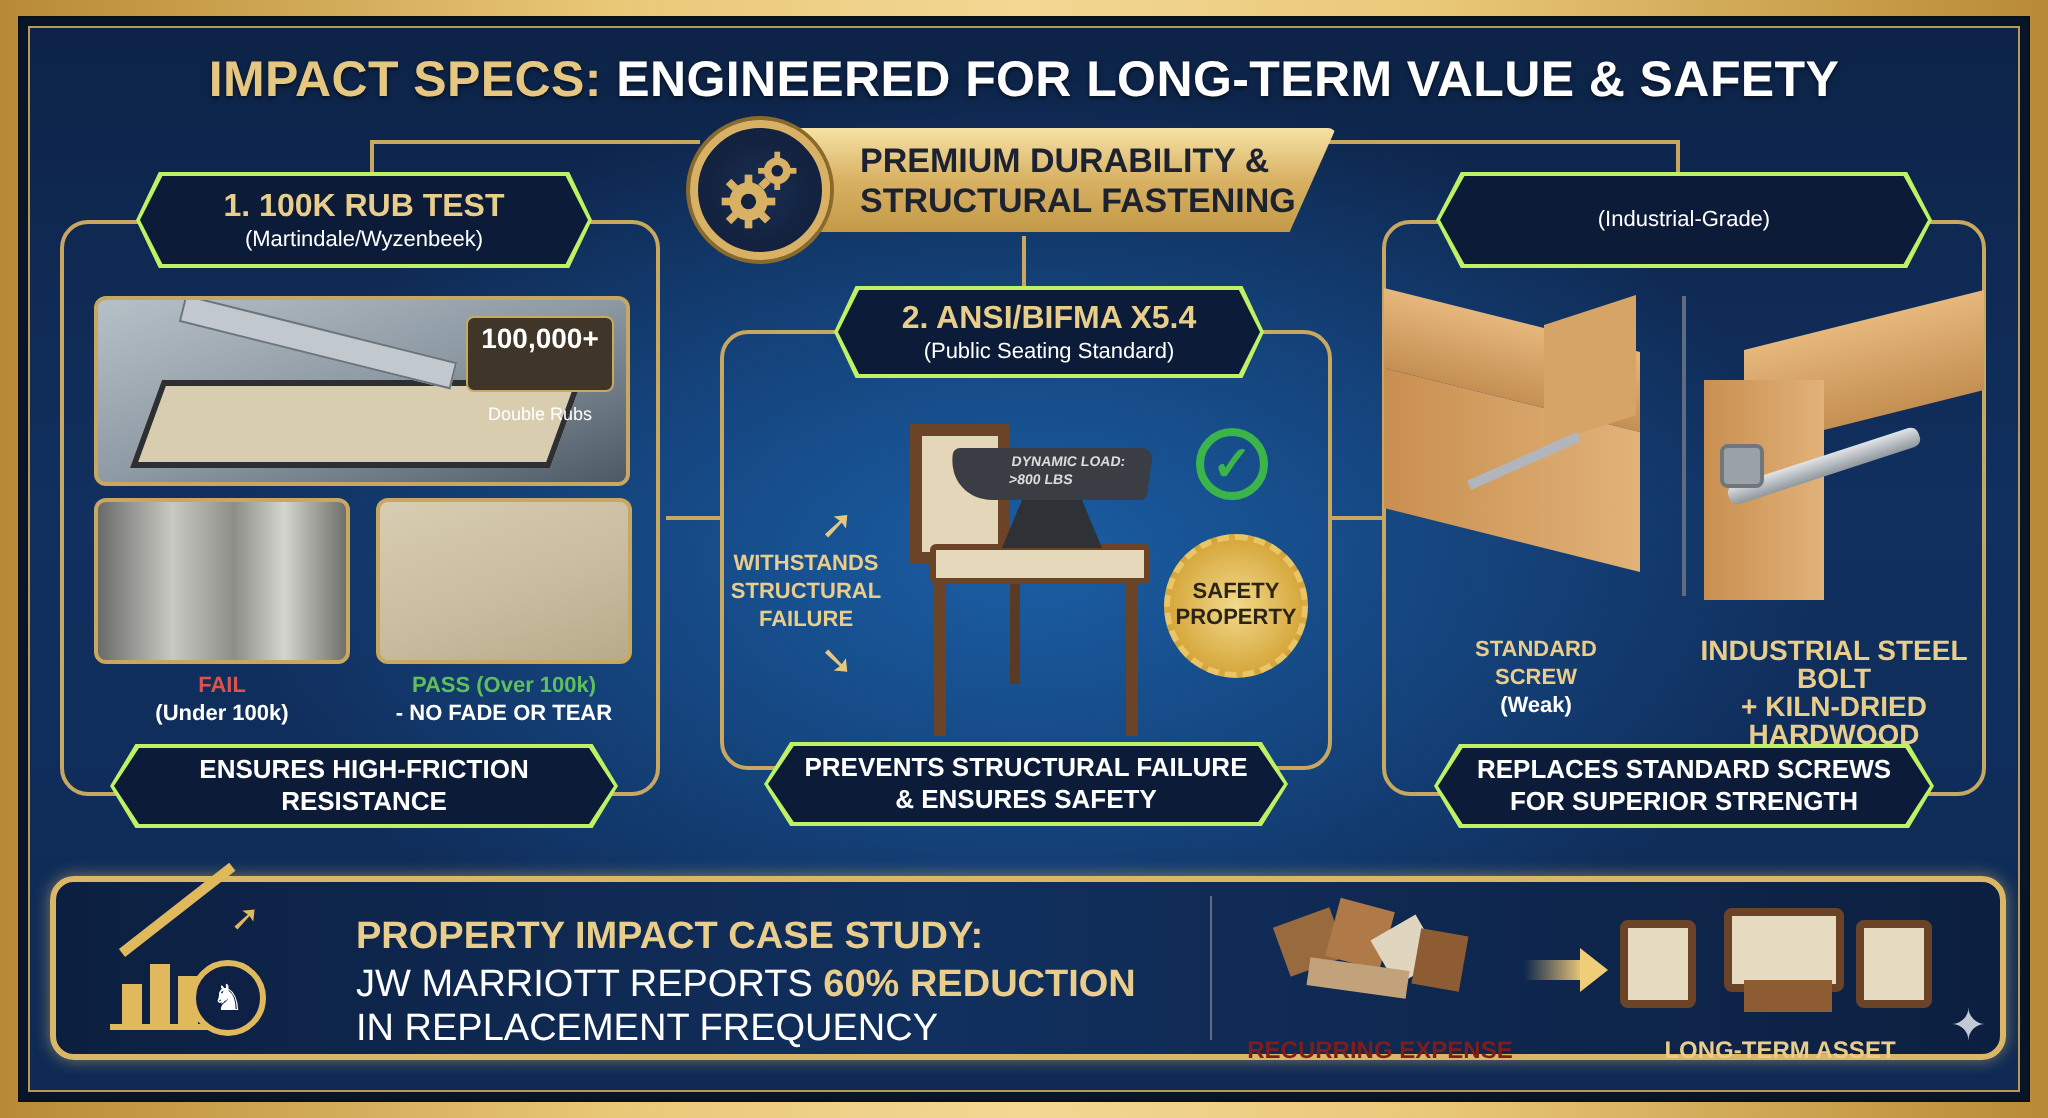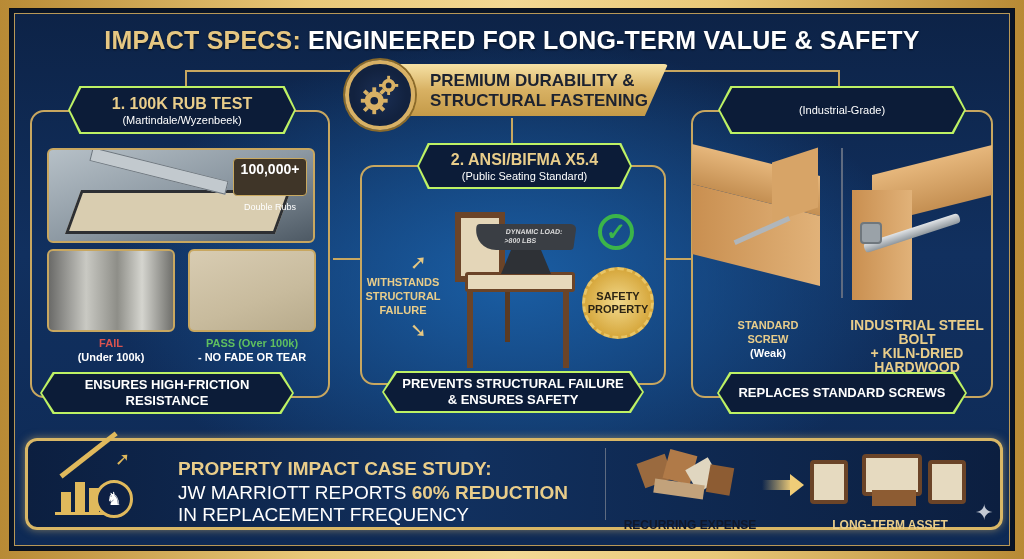--- a/index.html
+++ b/index.html
@@ -173,21 +173,21 @@
 <div class="img-box fail-swatch" style="left:47px; top:249px; width:128px; height:83px;"></div>
 <div class="img-box pass-swatch" style="left:188px; top:249px; width:128px; height:83px;"></div>
 <div class="caption" style="left:47px; top:336px; width:128px;text-align:center;">
   <div class="fail-c">FAIL</div>
   <div class="white">(Under 100k)</div>
 </div>
 <div class="caption" style="left:180px; top:336px; width:144px;">
   <div class="pass-c">PASS (Over 100k)</div>
   <div class="white">- NO FADE OR TEAR</div>
 </div>
-<div class="hexborder" style="left:40px; top:372px; width:254px; height:42px;">
+<div class="hexborder" style="left:55px; top:372px; width:254px; height:42px;">
   <div>
     <span>ENSURES HIGH-FRICTION</span>
     <span>RESISTANCE</span>
   </div>
 </div>
 
 <div class="panel" style="left:360px; top:165px; width:306px; height:220px;"></div>
 <div class="hexborder head" style="left:417px; top:143px; width:215px; height:46px;">
   <div>
     <span class="t1">2. ANSI/BIFMA X5.4</span>
@@ -253,20 +253,21 @@
   <div class="white">(Weak)</div>
 </div>
 <div class="caption goldtxt" style="left:842px; top:318px; width:150px; font-size:14px;">
   <div>INDUSTRIAL STEEL BOLT</div>
   <div>+ KILN-DRIED HARDWOOD</div>
   <div class="white">(Strong)</div>
 </div>
 <div class="hexborder" style="left:717px; top:372px; width:250px; height:42px;">
   <div>
     <span>REPLACES STANDARD SCREWS</span>
+    <span>FOR SUPERIOR STRENGTH</span>
   </div>
 </div>
 
 <div class="bottom"></div>
 <div style="position:absolute; left:55px; top:452px; width:80px; height:62px;">
   <div style="position:absolute; left:6px; top:40px; width:10px; height:20px; background:#e0b95c;"></div>
   <div style="position:absolute; left:20px; top:30px; width:10px; height:30px; background:#e0b95c;"></div>
   <div style="position:absolute; left:34px; top:36px; width:10px; height:24px; background:#e0b95c;"></div>
   <div style="position:absolute; left:0; top:60px; width:62px; height:3px; background:#e0b95c;"></div>
   <div style="position:absolute; left:6px; top:22px; width:70px; height:5px; background:#e0b95c; transform:rotate(-38deg); transform-origin:left center;"></div>
@@ -280,21 +281,21 @@
 <div class="case-t3">IN REPLACEMENT FREQUENCY</div>
 <div class="divider"></div>
 
 <div style="position:absolute; left:630px; top:446px; width:110px; height:60px;">
   <div style="position:absolute; left:10px; top:12px; width:30px; height:26px; background:#9a6a3f; transform:rotate(-20deg);"></div>
   <div style="position:absolute; left:36px; top:6px; width:28px; height:30px; background:#b07a48; transform:rotate(15deg);"></div>
   <div style="position:absolute; left:60px; top:16px; width:26px; height:26px; background:#e0d6c0; transform:rotate(-30deg);"></div>
   <div style="position:absolute; left:78px; top:20px; width:24px; height:28px; background:#8d5c33; transform:rotate(10deg);"></div>
   <div style="position:absolute; left:24px; top:36px; width:50px; height:14px; background:#c2a27b; transform:rotate(8deg);"></div>
 </div>
-<div class="cap-small" style="left:615px; top:518px; width:150px; color:#0f172a;">RECURRING EXPENSE</div>
+<div class="cap-small" style="left:615px; top:518px; width:150px; color:#7f1d1d;">RECURRING EXPENSE</div>
 <div style="position:absolute; left:762px; top:476px; width:44px; height:16px;">
   <div style="position:absolute; left:0; top:4px; width:30px; height:10px; background:linear-gradient(90deg, rgba(240,205,120,0), #f0cd78);"></div>
   <div style="position:absolute; left:28px; top:-2px; width:0; height:0; border-top:11px solid transparent; border-bottom:11px solid transparent; border-left:14px solid #f0cd78;"></div>
 </div>
 <div style="position:absolute; left:810px; top:450px; width:160px; height:60px;">
   <div style="position:absolute; left:0; top:10px; width:38px; height:44px; border:4px solid #6b4428; background:#e6dac0; border-radius:4px;"></div>
   <div style="position:absolute; left:52px; top:4px; width:60px; height:42px; border:4px solid #6b4428; background:#e6dac0; border-radius:4px;"></div>
   <div style="position:absolute; left:62px; top:40px; width:44px; height:16px; background:#8d5c33;"></div>
   <div style="position:absolute; left:118px; top:10px; width:38px; height:44px; border:4px solid #6b4428; background:#e6dac0; border-radius:4px;"></div>
 </div>

